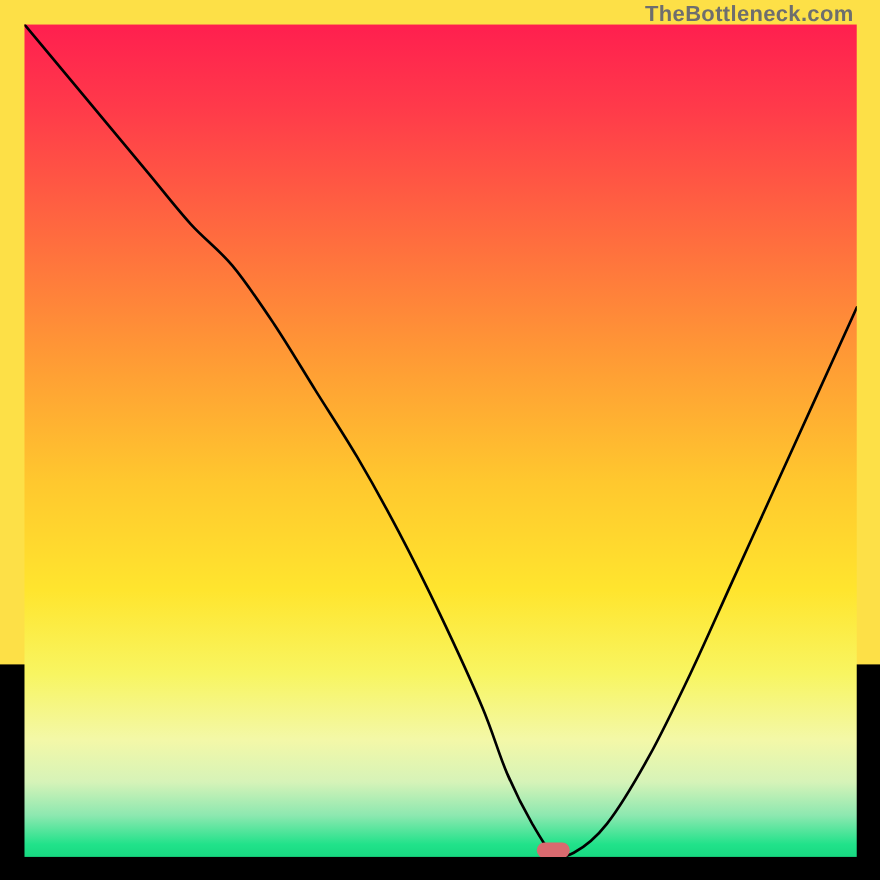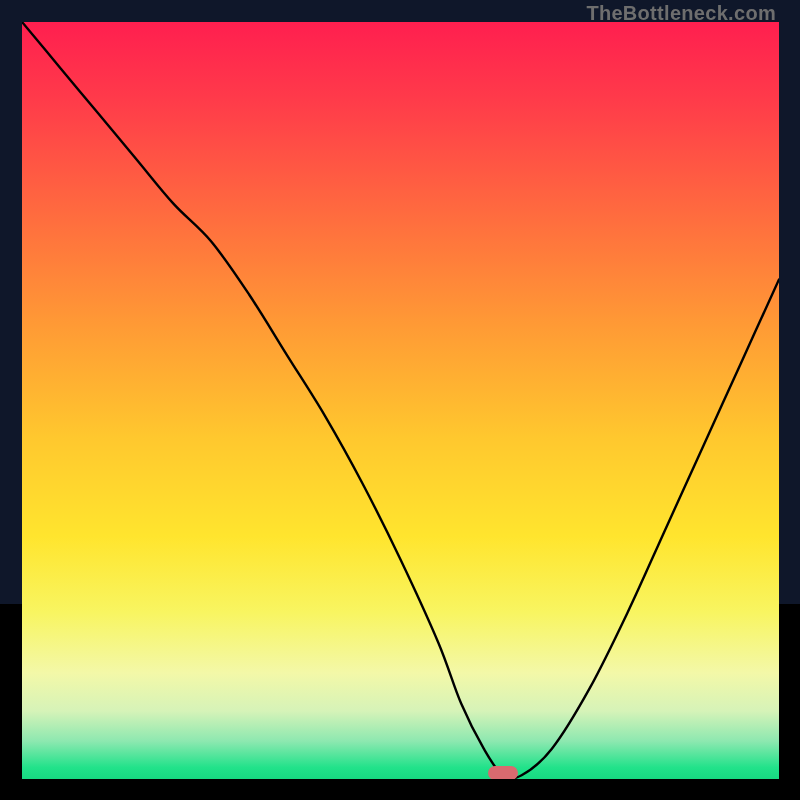--- a/index.html
+++ b/index.html
@@ -8,21 +8,21 @@
     width: 800px;
     height: 800px;
     background: #000;
     overflow: hidden;
     font-family: Arial, Helvetica, sans-serif;
   }
   .stage {
     position: relative;
     width: 800px;
     height: 604px;
-    background: #0f172a;
+    background: #fde047;
     text-align: center;
   }
   .plot-area {
     position: absolute;
     left: 22px;
     top: 22px;
     width: 757px;
     height: 757px;
     overflow: hidden;
   }

